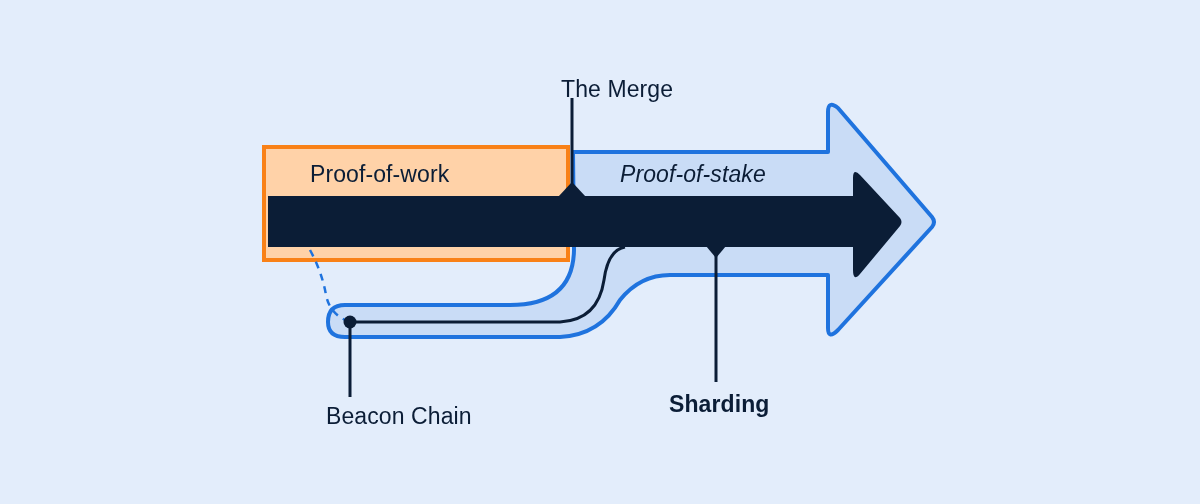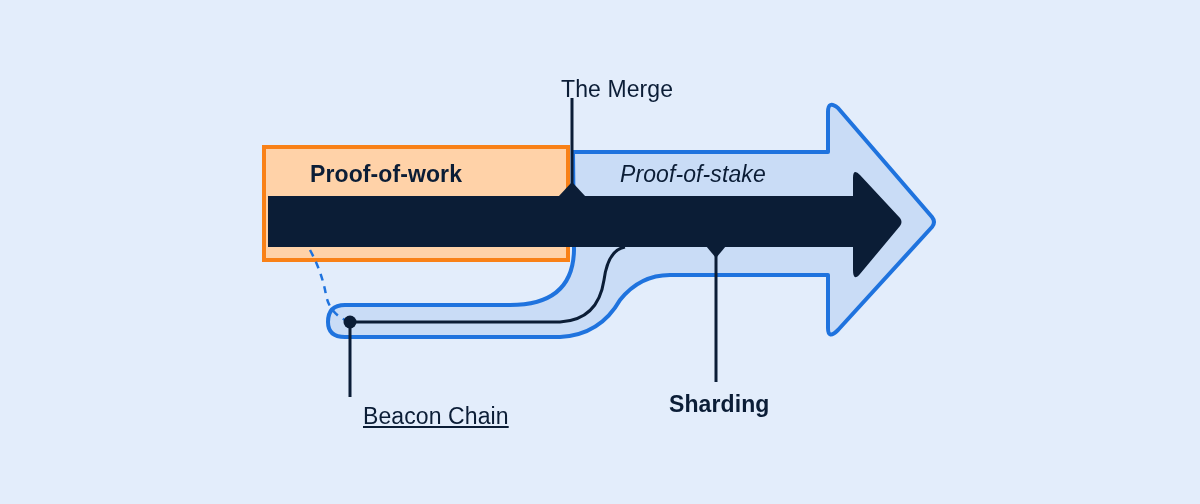--- a/index.html
+++ b/index.html
@@ -54,16 +54,16 @@
   <path d="M 558 197 L 572 182 L 586 197 Z" fill="#0b1d36"></path>
 
   <line x1="716" y1="247" x2="716" y2="382" stroke="#0b1d36" stroke-width="3"></line>
   <path d="M 706 246 L 716 258 L 726 246 Z" fill="#0b1d36"></path>
 
   <line x1="350" y1="322" x2="350" y2="397" stroke="#0b1d36" stroke-width="3"></line>
   <circle cx="350" cy="322" r="6.5" fill="#0b1d36"></circle>
 </svg>
 
 <div class="lbl" style="left:513px; top:76px;margin-left:48px;">The Merge</div>
-<div class="lbl" style="left:310px; top:161px;font-weight:bold;">Proof-of-work</div>
+<div class="lbl" style="left:310px; top:161px;">Proof-of-work</div>
 <div class="lbl" style="left:620px; top:161px;font-style:italic;">Proof-of-stake</div>
-<div class="lbl" style="left:363px; top:403px;text-decoration:underline;">Beacon Chain</div>
+<div class="lbl" style="left:326px; top:403px;">Beacon Chain</div>
 <div class="lbl" style="left:669px; top:391px;font-weight:bold;">Sharding</div>
 
 </body></html>

